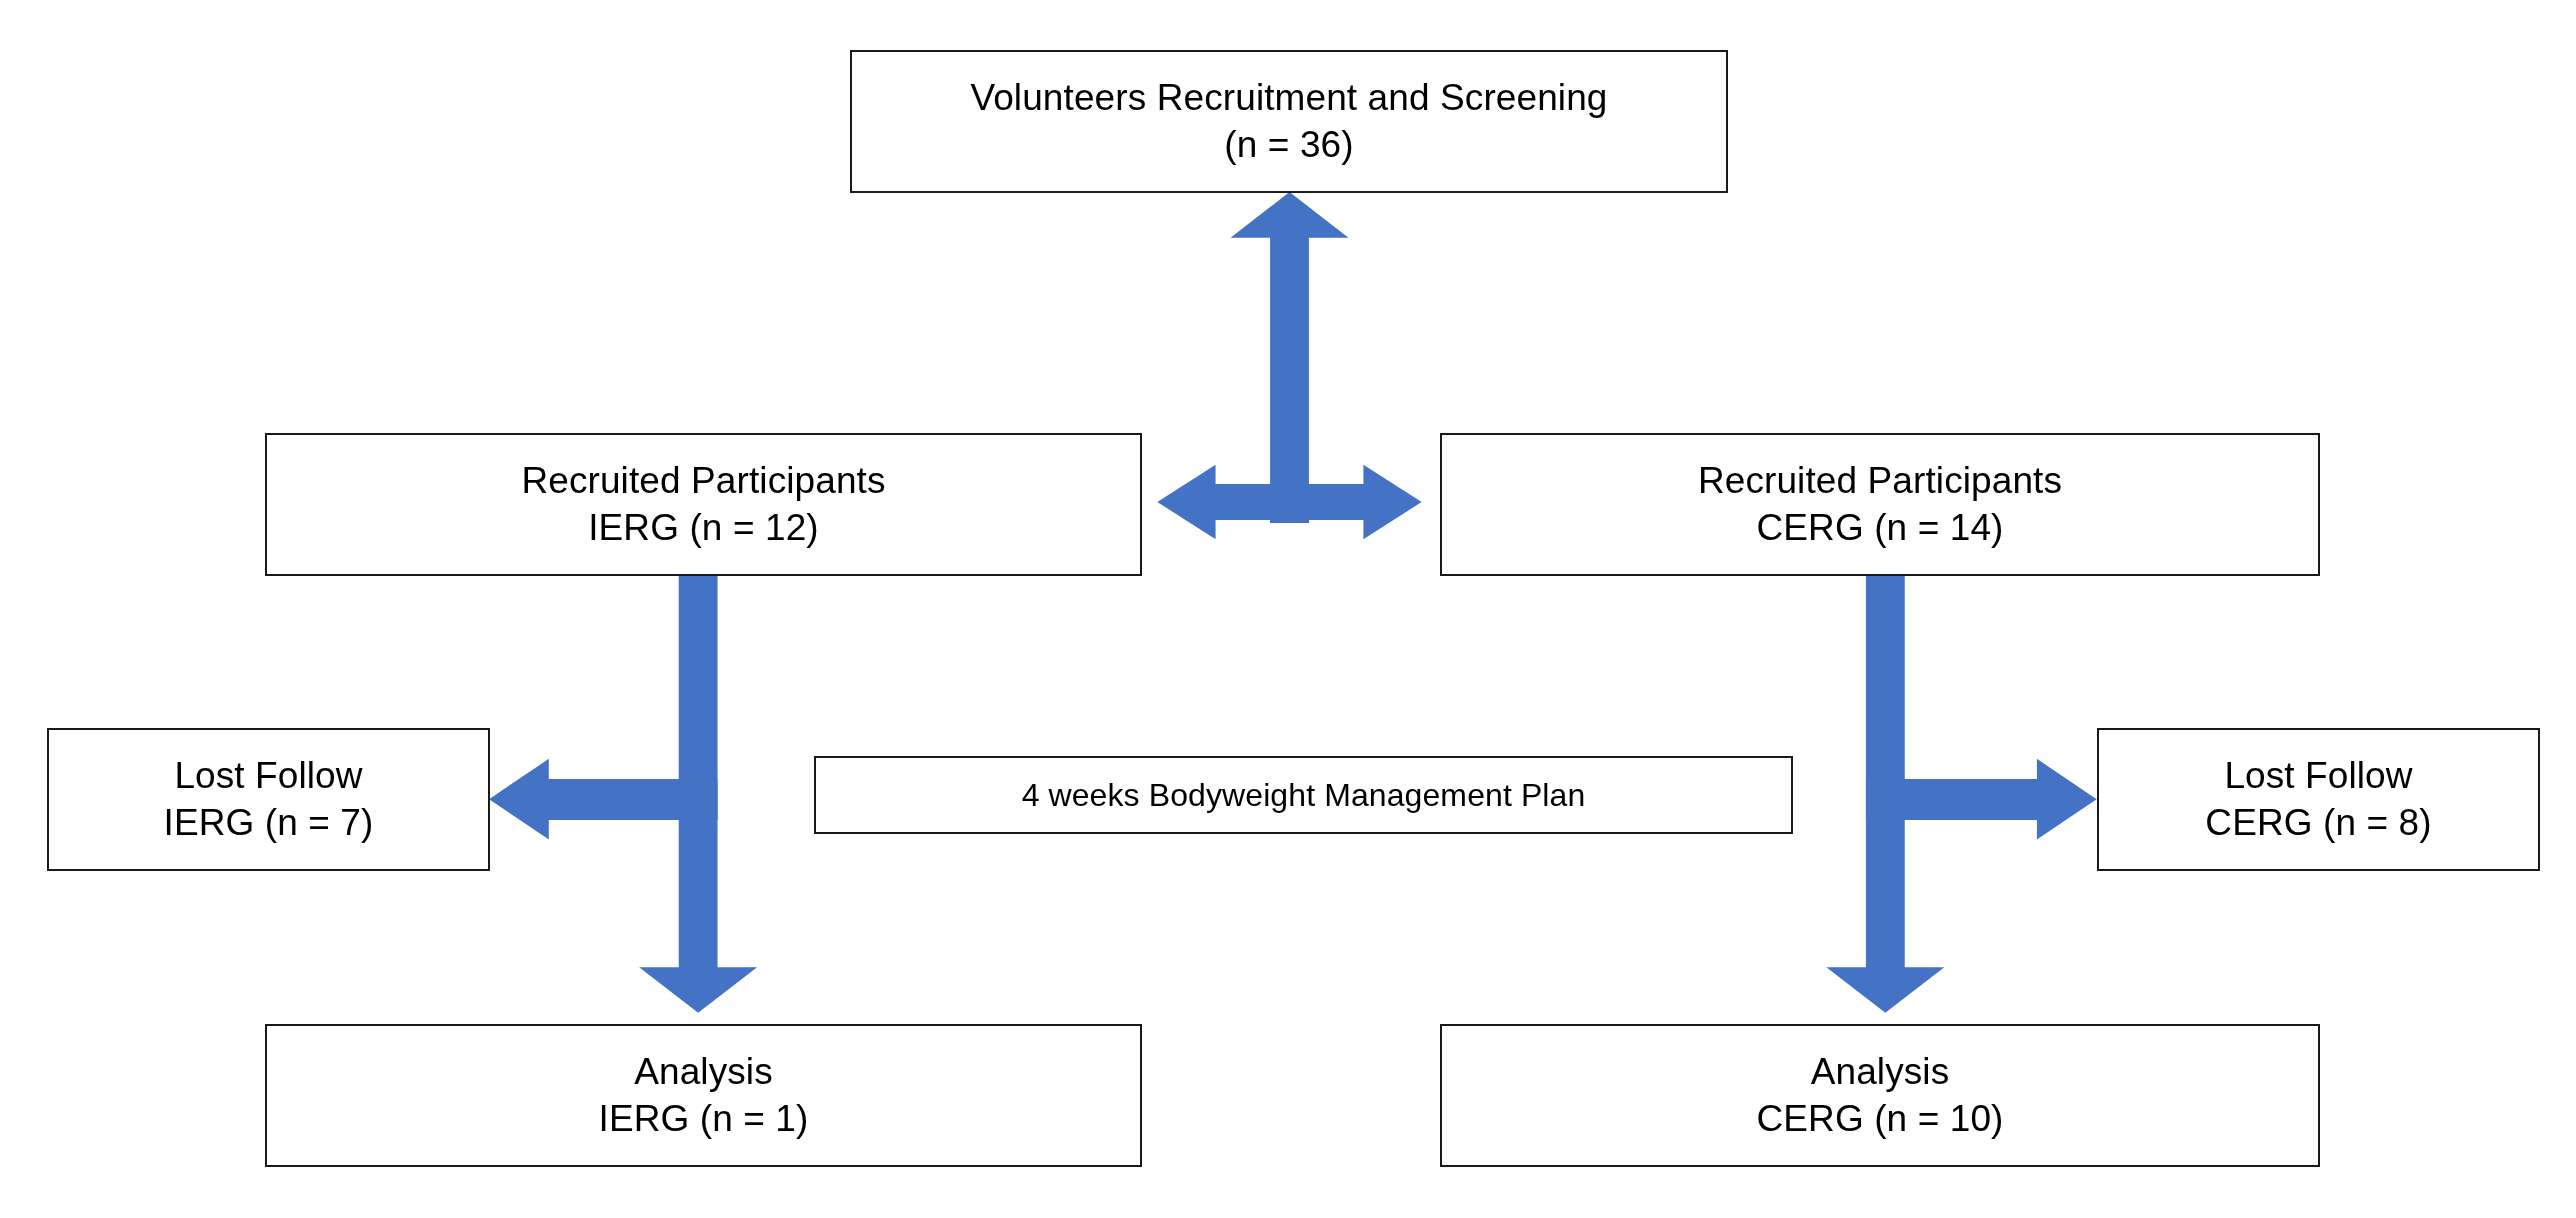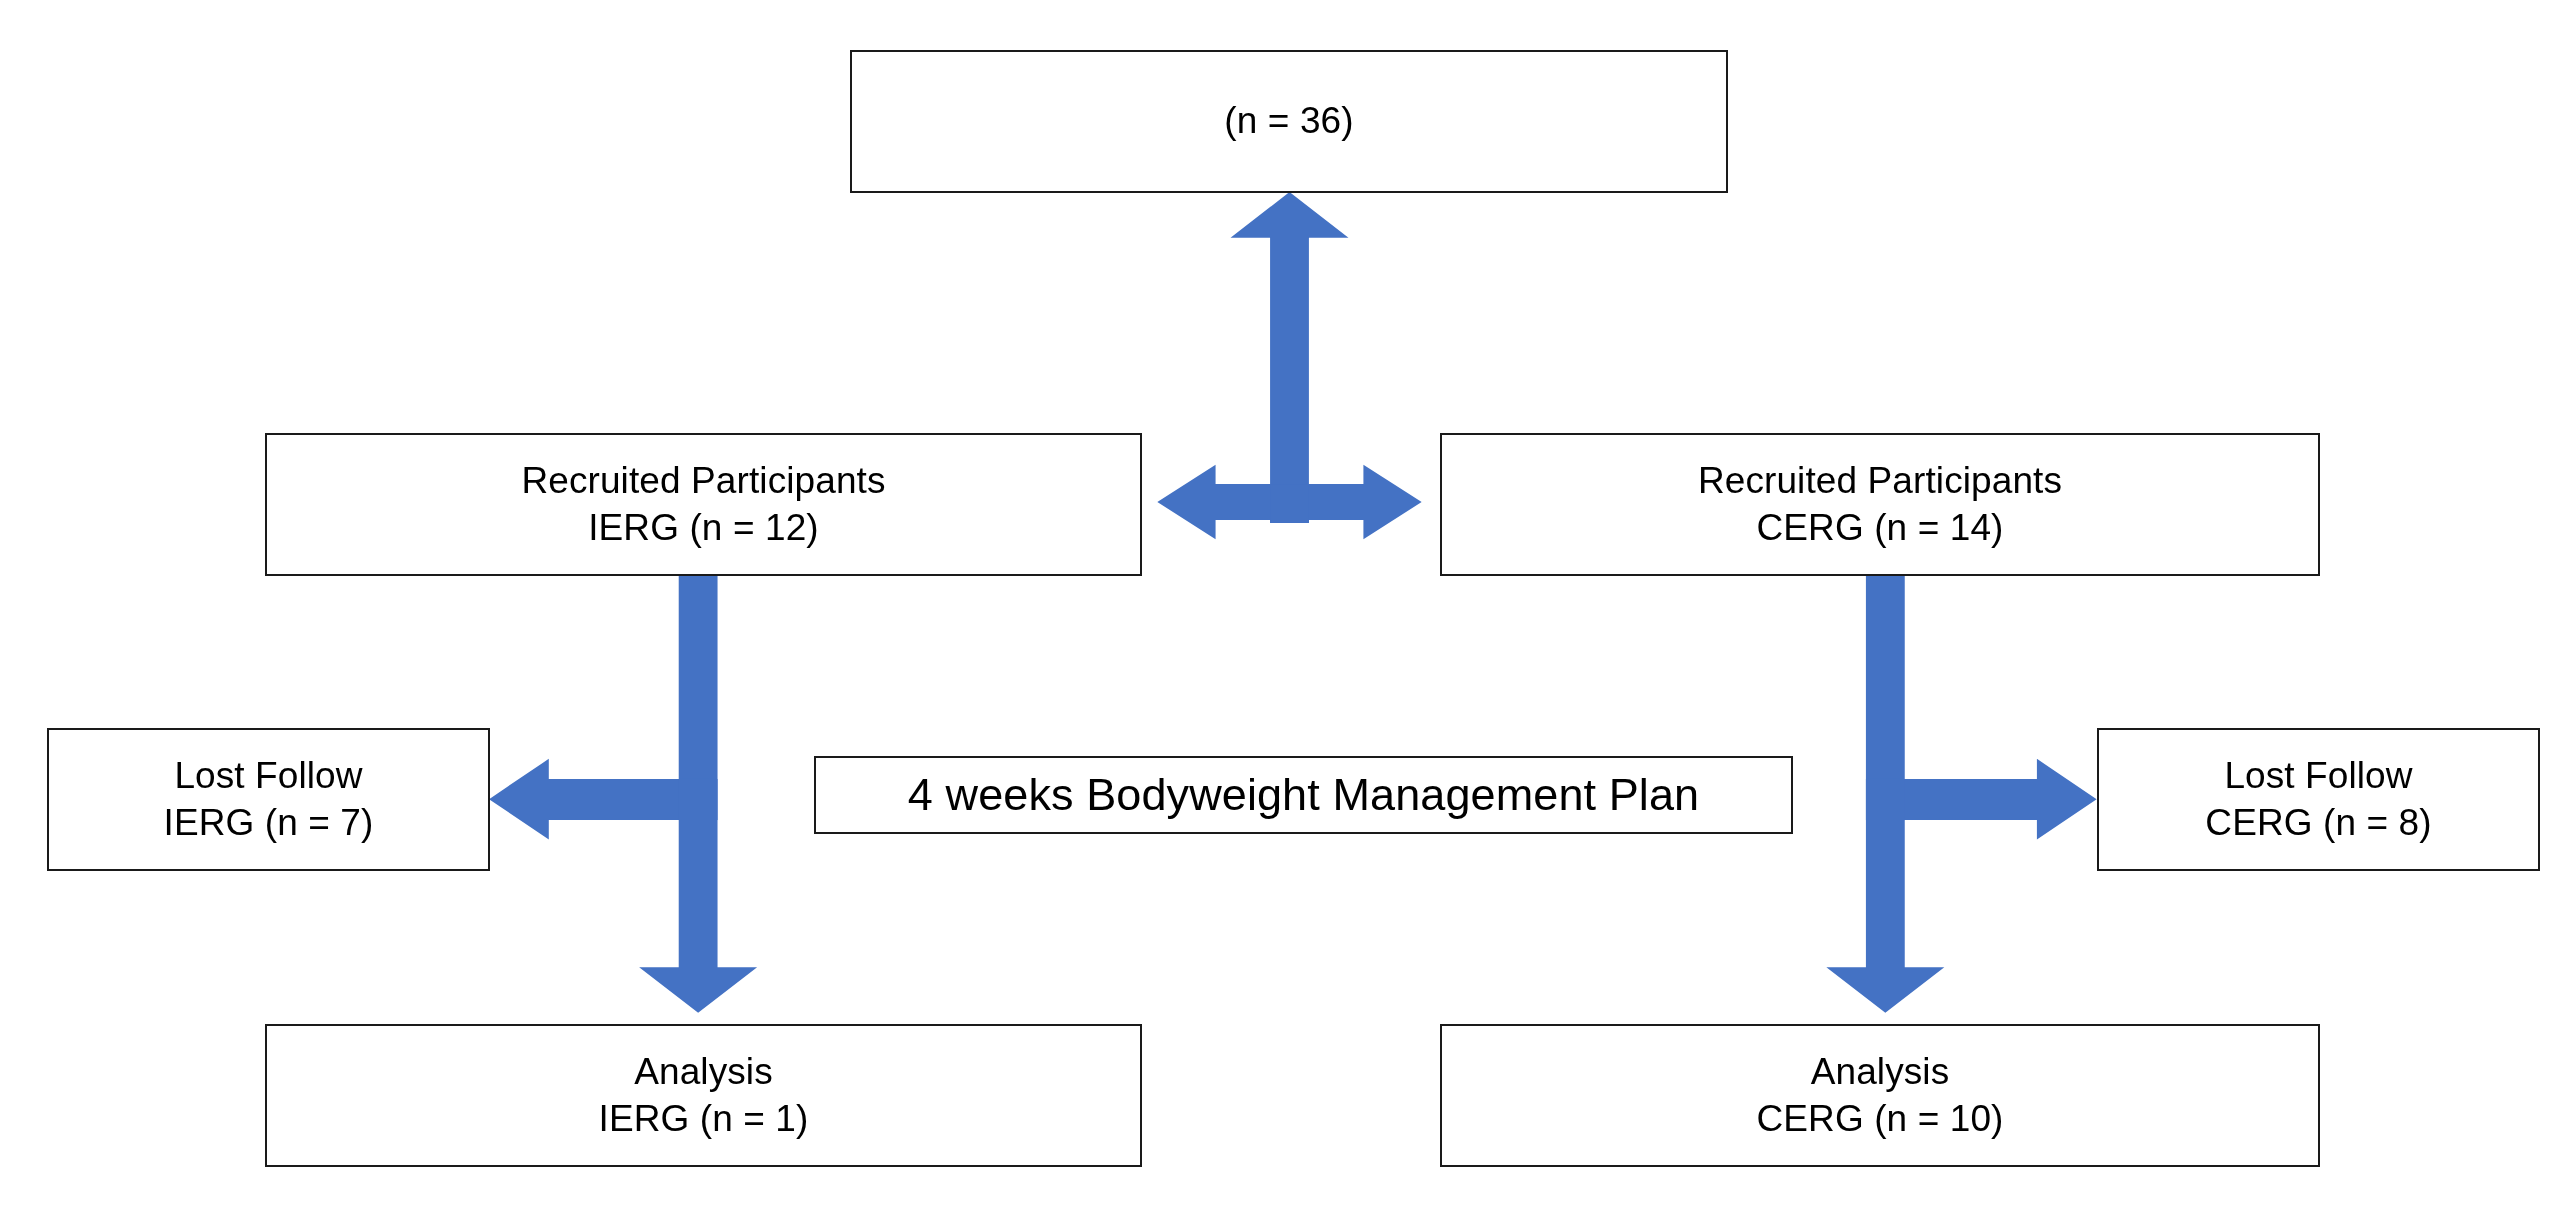--- a/index.html
+++ b/index.html
@@ -40,21 +40,21 @@
     display: block;
     white-space: nowrap;
   }
   
   #node-screening   { left: 850px; top: 50px;   width: 878px; height: 143px; }
   #node-ierg-recruit{ left: 265px;  top: 433px;  width: 877px; height: 143px; }
   #node-cerg-recruit{ left: 1440px; top: 433px;  width: 880px; height: 143px; }
   #node-ierg-lost   { left: 47px;   top: 728px;  width: 443px;  height: 143px; }
   #node-cerg-lost   { left: 2097px; top: 728px;  width: 443px;  height: 143px; }
   #node-plan        { left: 814px; top: 756px; width: 979px; height: 78px;
-                      font-size: 45px; }
+                      font-size: 32px; }
   #node-ierg-analysis { left: 265px;  top: 1024px; width: 877px; height: 143px; }
   #node-cerg-analysis { left: 1440px; top: 1024px; width: 880px; height: 143px; }
 
   
   #arrow-layer {
     position: absolute;
     left: 0;
     top: 0;
     width: 2576px;
     height: 1219px;
@@ -88,20 +88,21 @@
     <g>
 
       <polygon fill="#4472C4" points="2499,770 2551,770 2551,1295 2604,1295 2525,1356 2446,1295 2499,1295"></polygon>
 
       <polygon fill="#4472C4" points="2525,1043 2525,1098 2728,1098 2728,1124 2808,1070 2728,1016 2728,1043"></polygon>
       <rect fill="#4472C4" x="2499" y="1043" width="52" height="55"></rect>
     </g>
   </svg>
 
   <div class="node" id="node-screening">
+    <span class="line1">Volunteers Recruitment and Screening</span>
     <span class="line2">(n = 36)</span>
   </div>
 
   <div class="node" id="node-ierg-recruit">
     <span class="line1">Recruited Participants</span>
     <span class="line2">IERG (n = 12)</span>
   </div>
 
   <div class="node" id="node-cerg-recruit">
     <span class="line1">Recruited Participants</span>

